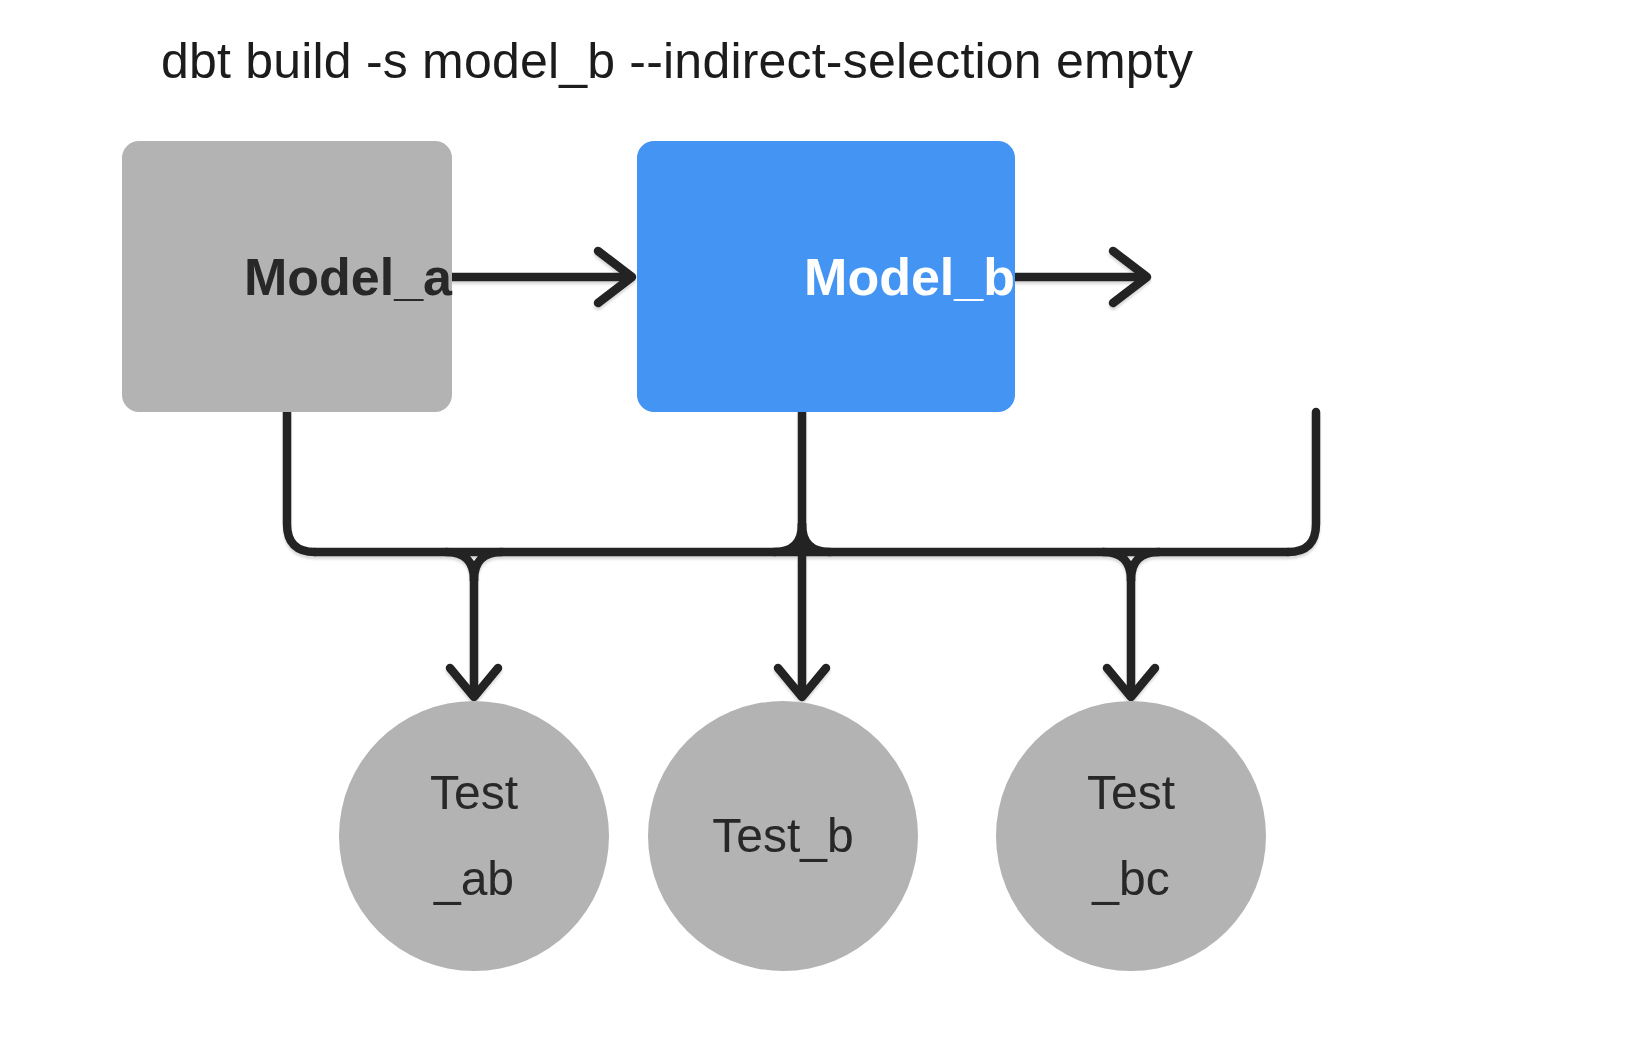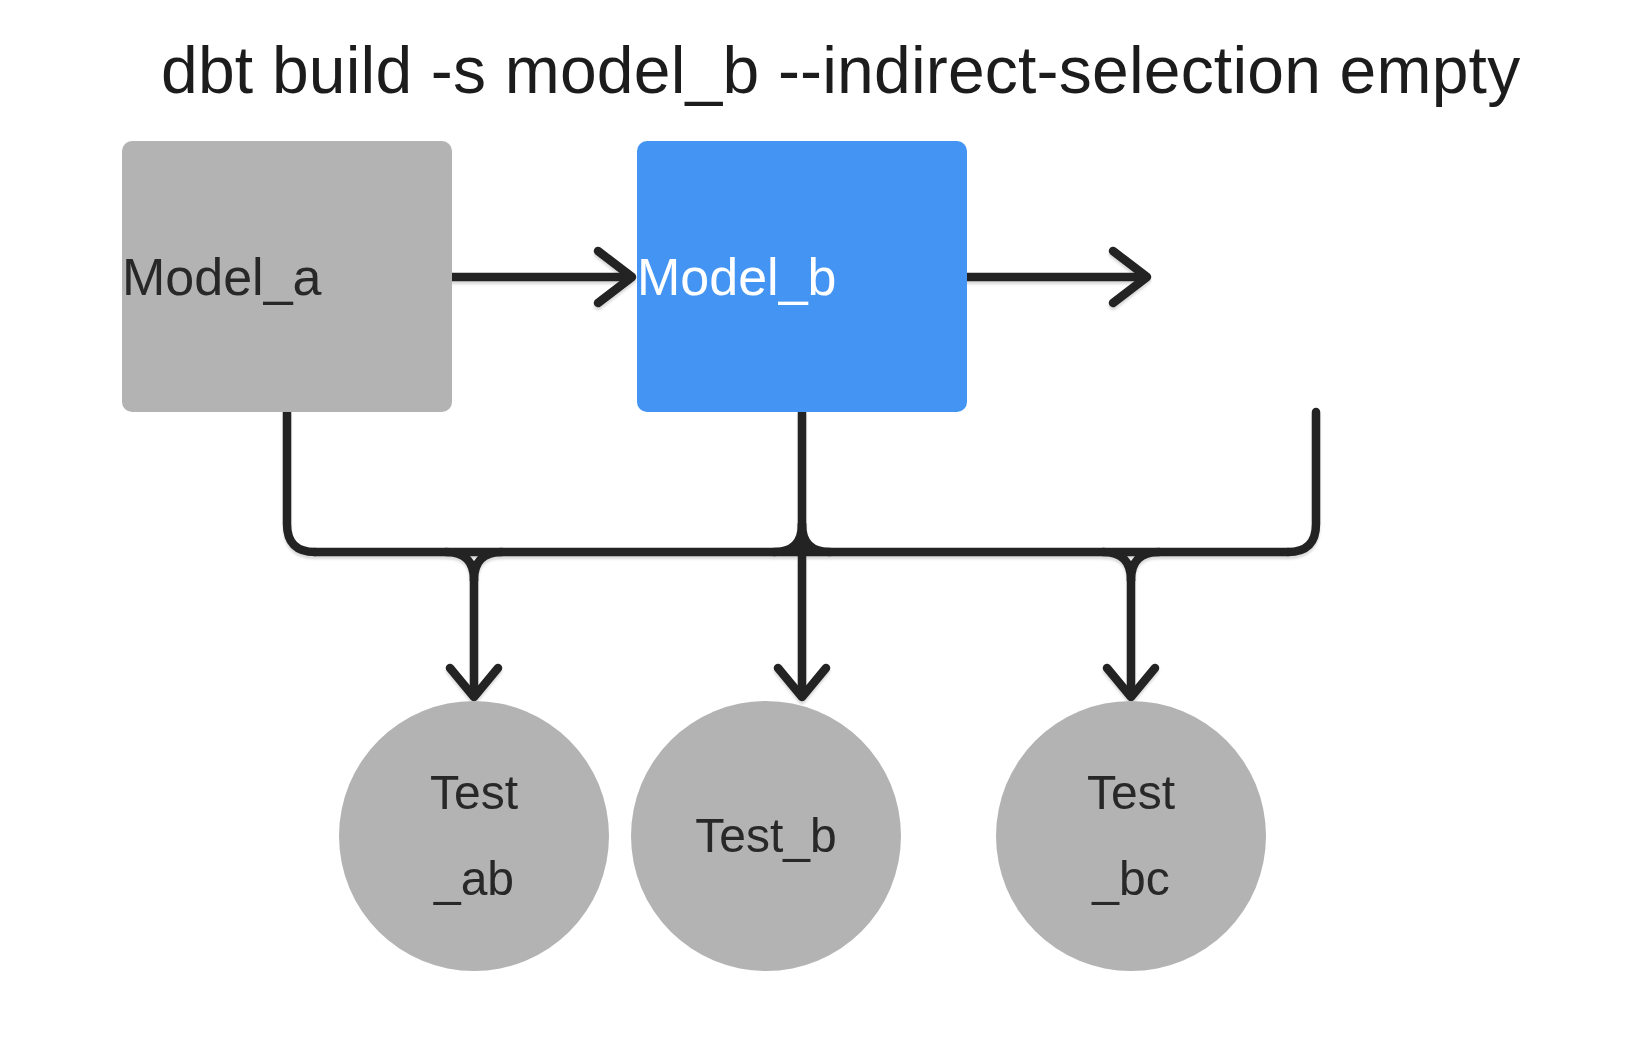--- a/index.html
+++ b/index.html
@@ -5,64 +5,65 @@
   html,body{margin:0;padding:0;background:#ffffff;}
   .canvas{
     position:relative;
     width:1630px;height:1060px;
     background:var(--background,#ffffff);
     font-family:"Liberation Sans", sans-serif;
     overflow:hidden;
   }
   .title{
     position:absolute;left:161px;top:31px;
-    font-size:66px;font-weight:500;line-height:1.2;
+    font-size:50px;font-weight:500;line-height:1.2;
     color:var(--title-text,#1c1c1c);
     letter-spacing:0.2px;
     white-space:nowrap;
   }
   .edges-svg{
     position:absolute;left:0;top:0;
     filter:drop-shadow(0 3px 1px rgba(0,0,0,0.14));
   }
   .edge{
     stroke:var(--edge-black,#232323);
     stroke-width:8.5;
     fill:none;
     stroke-linecap:round;
     stroke-linejoin:round;
   }
   .model{
     position:absolute;top:141px;
     width:330px;height:271px;
-    border-radius:10px;
+    border-radius:17px;
     background:var(--node-gray,#b3b3b3);
-    display:flex;align-items:center;justify-content:flex-start;
-    font-size:52px;font-weight:400;
+    display:flex;align-items:center;justify-content:flex-end;
+    font-size:52px;font-weight:700;
     color:var(--node-text-dark,#282828);
   }
   .model.selected{
     background:var(--node-selected-blue,#4495f3);
     color:var(--selected-text,#ffffff);
+    padding-left:48px;
   }
   #model-a{left:122px}
   #model-b{left:637px}
   #model-c{left:1151px}
   .test{
     position:absolute;top:701px;
     width:270px;height:270px;
     border-radius:50%;
     background:var(--node-gray,#b3b3b3);
     display:flex;flex-direction:column;align-items:center;justify-content:center;
     font-size:48px;font-weight:400;line-height:86px;
     color:var(--node-text-dark,#282828);
     text-align:center;
   }
   #test-ab{left:339px}
-  #test-b{left:631px}
+  #test-b{left:648px}
   #test-bc{left:996px}
   .test-line{display:block;}
   .test-line:empty{display:none;}
 </style>
 </head>
 <body>
 
 <div class="canvas">
 
   <div class="title">dbt build -s model_b --indirect-selection empty</div>

